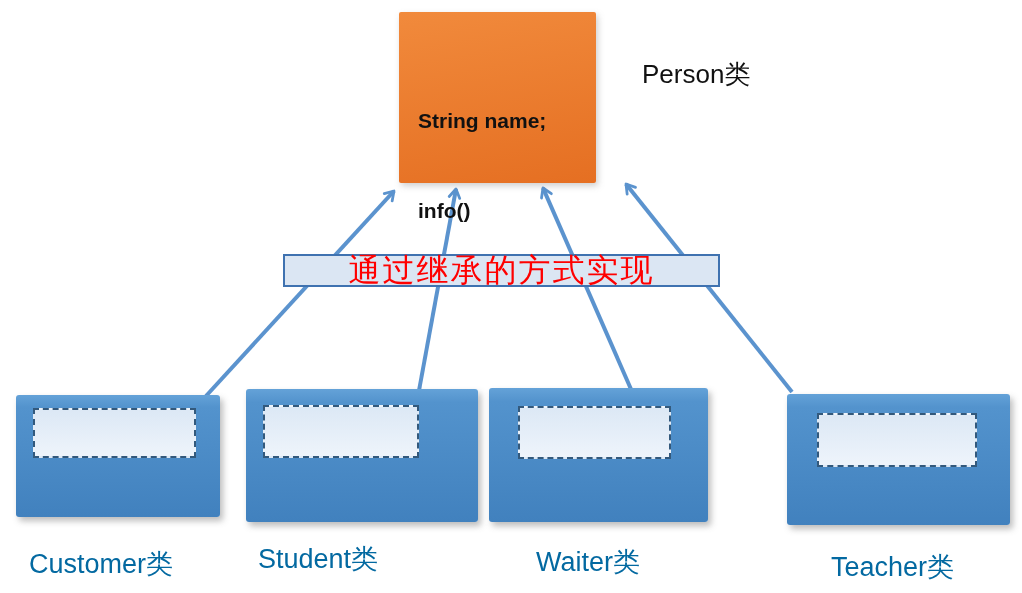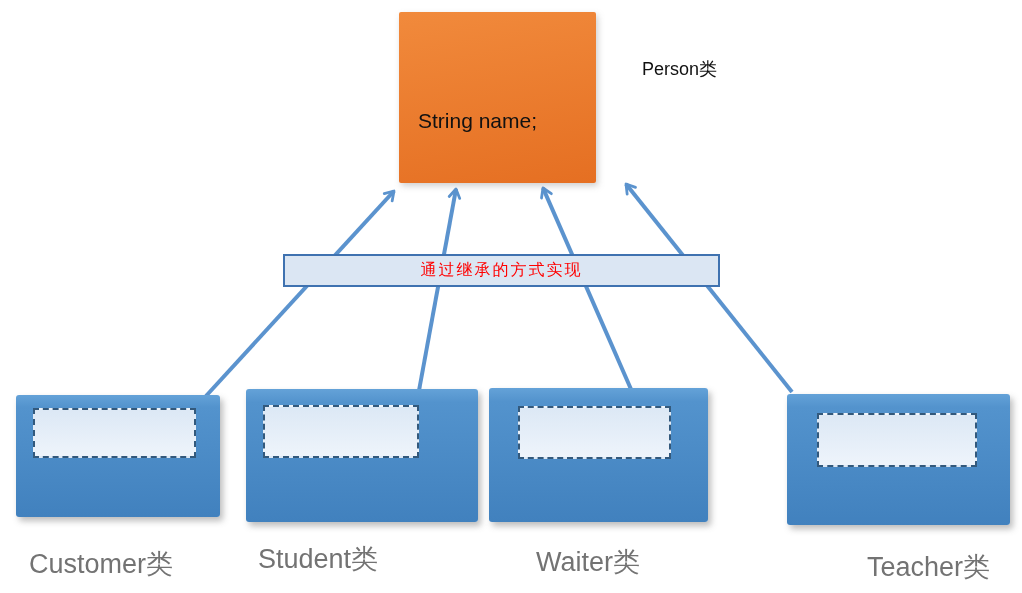--- a/index.html
+++ b/index.html
@@ -15,50 +15,51 @@
   .note-bar{
     position:absolute;left:283px;top:254px;width:437px;height:33px;
     background:var(--note-fill,#dbe6f3);
     border:2px solid var(--note-border,#3f72b0);
     box-sizing:border-box;z-index:2;
     display:flex;align-items:center;justify-content:center;
   }
   .note-text{
     font-family:Liberation Sans, sans-serif;
     color:var(--note-text,#ff0000);
-    font-size:16px;letter-spacing:2px;white-space:nowrap;
+    font-size:32px;letter-spacing:2px;white-space:nowrap;
   }
 
   .parent-box{
     position:absolute;left:399px;top:12px;width:197px;height:171px;
     background:linear-gradient(170deg,var(--parent-fill-top,#f18a3c) 0%,var(--parent-fill-bottom,#e56f22) 100%);
     border-radius:2px;z-index:3;
     box-shadow:2px 3px 6px rgba(120,120,120,0.35);
+    font-weight:bold;
   }
   .parent-attrs{
     position:absolute;left:19px;top:34px;
     color:#111111;font-size:21px;line-height:30px;white-space:pre;
   }
   .parent-label{
     position:absolute;left:642px;top:57px;z-index:3;
-    color:#111111;font-size:18px;white-space:nowrap;
+    color:#111111;font-size:26px;white-space:nowrap;
   }
 
   .sub-box{
     position:absolute;z-index:2;border-radius:3px;
     background:linear-gradient(180deg,#64a2d8 0%,#5393cd 10%,#4181be 100%);
     box-shadow:3px 4px 6px rgba(90,90,90,0.40);
   }
   .sub-inner{
     position:absolute;box-sizing:border-box;
     background:linear-gradient(180deg,#dce8f5 0%,#eef4fb 100%);
     border:2px dashed var(--inner-border,#33597c);
   }
   .sub-label{
-    position:absolute;z-index:2;color:#737373;font-size:27px;white-space:nowrap;
+    position:absolute;z-index:2;color:#0369a1;font-size:27px;white-space:nowrap;
   }
 </style>
 </head>
 <body>
 
 <div class="canvas">
 
   <svg class="arrow-layer" width="1022" height="593" viewBox="0 0 1022 593" xmlns="http://www.w3.org/2000/svg">
     <defs>
       <marker id="ah" viewBox="-2 -7 14 14" refX="8" refY="0" markerWidth="17" markerHeight="15" markerUnits="userSpaceOnUse" orient="auto">
@@ -67,20 +68,21 @@
     </defs>
     <line class="arrow-line" x1="206" y1="396" x2="394" y2="191" marker-end="url(#ah)"></line>
     <line class="arrow-line" x1="418" y1="396" x2="456" y2="189" marker-end="url(#ah)"></line>
     <line class="arrow-line" x1="634" y1="396" x2="543" y2="188" marker-end="url(#ah)"></line>
     <line class="arrow-line" x1="792" y1="392" x2="626" y2="184" marker-end="url(#ah)"></line>
   </svg>
 
   <div class="parent-box">
     <div class="parent-attrs">
       <div>String name;</div>
+      <div>info()</div>
     </div>
   </div>
   <div class="parent-label">Person类</div>
 
   <div class="note-bar">
     <span class="note-text">通过继承的方式实现</span>
   </div>
 
   <div class="sub-box" style="left:16px;top:395px;width:204px;height:122px;">
     <div class="sub-inner" style="left:17px;top:13px;width:163px;height:50px;"></div>
@@ -91,15 +93,15 @@
   <div class="sub-box" style="left:489px;top:388px;width:219px;height:134px;">
     <div class="sub-inner" style="left:29px;top:18px;width:153px;height:53px;"></div>
   </div>
   <div class="sub-box" style="left:787px;top:394px;width:223px;height:131px;">
     <div class="sub-inner" style="left:30px;top:19px;width:160px;height:54px;"></div>
   </div>
 
   <div class="sub-label" style="left:29px;top:546px;">Customer类</div>
   <div class="sub-label" style="left:536px;top:544px;">Waiter类</div>
   <div class="sub-label" style="left:258px;top:541px;">Student类</div>
-  <div class="sub-label" style="left:831px;top:549px;margin-left:36px;">Teacher类</div>
+  <div class="sub-label" style="left:831px;top:549px;">Teacher类</div>
 
 </div>
 
 </body></html>

